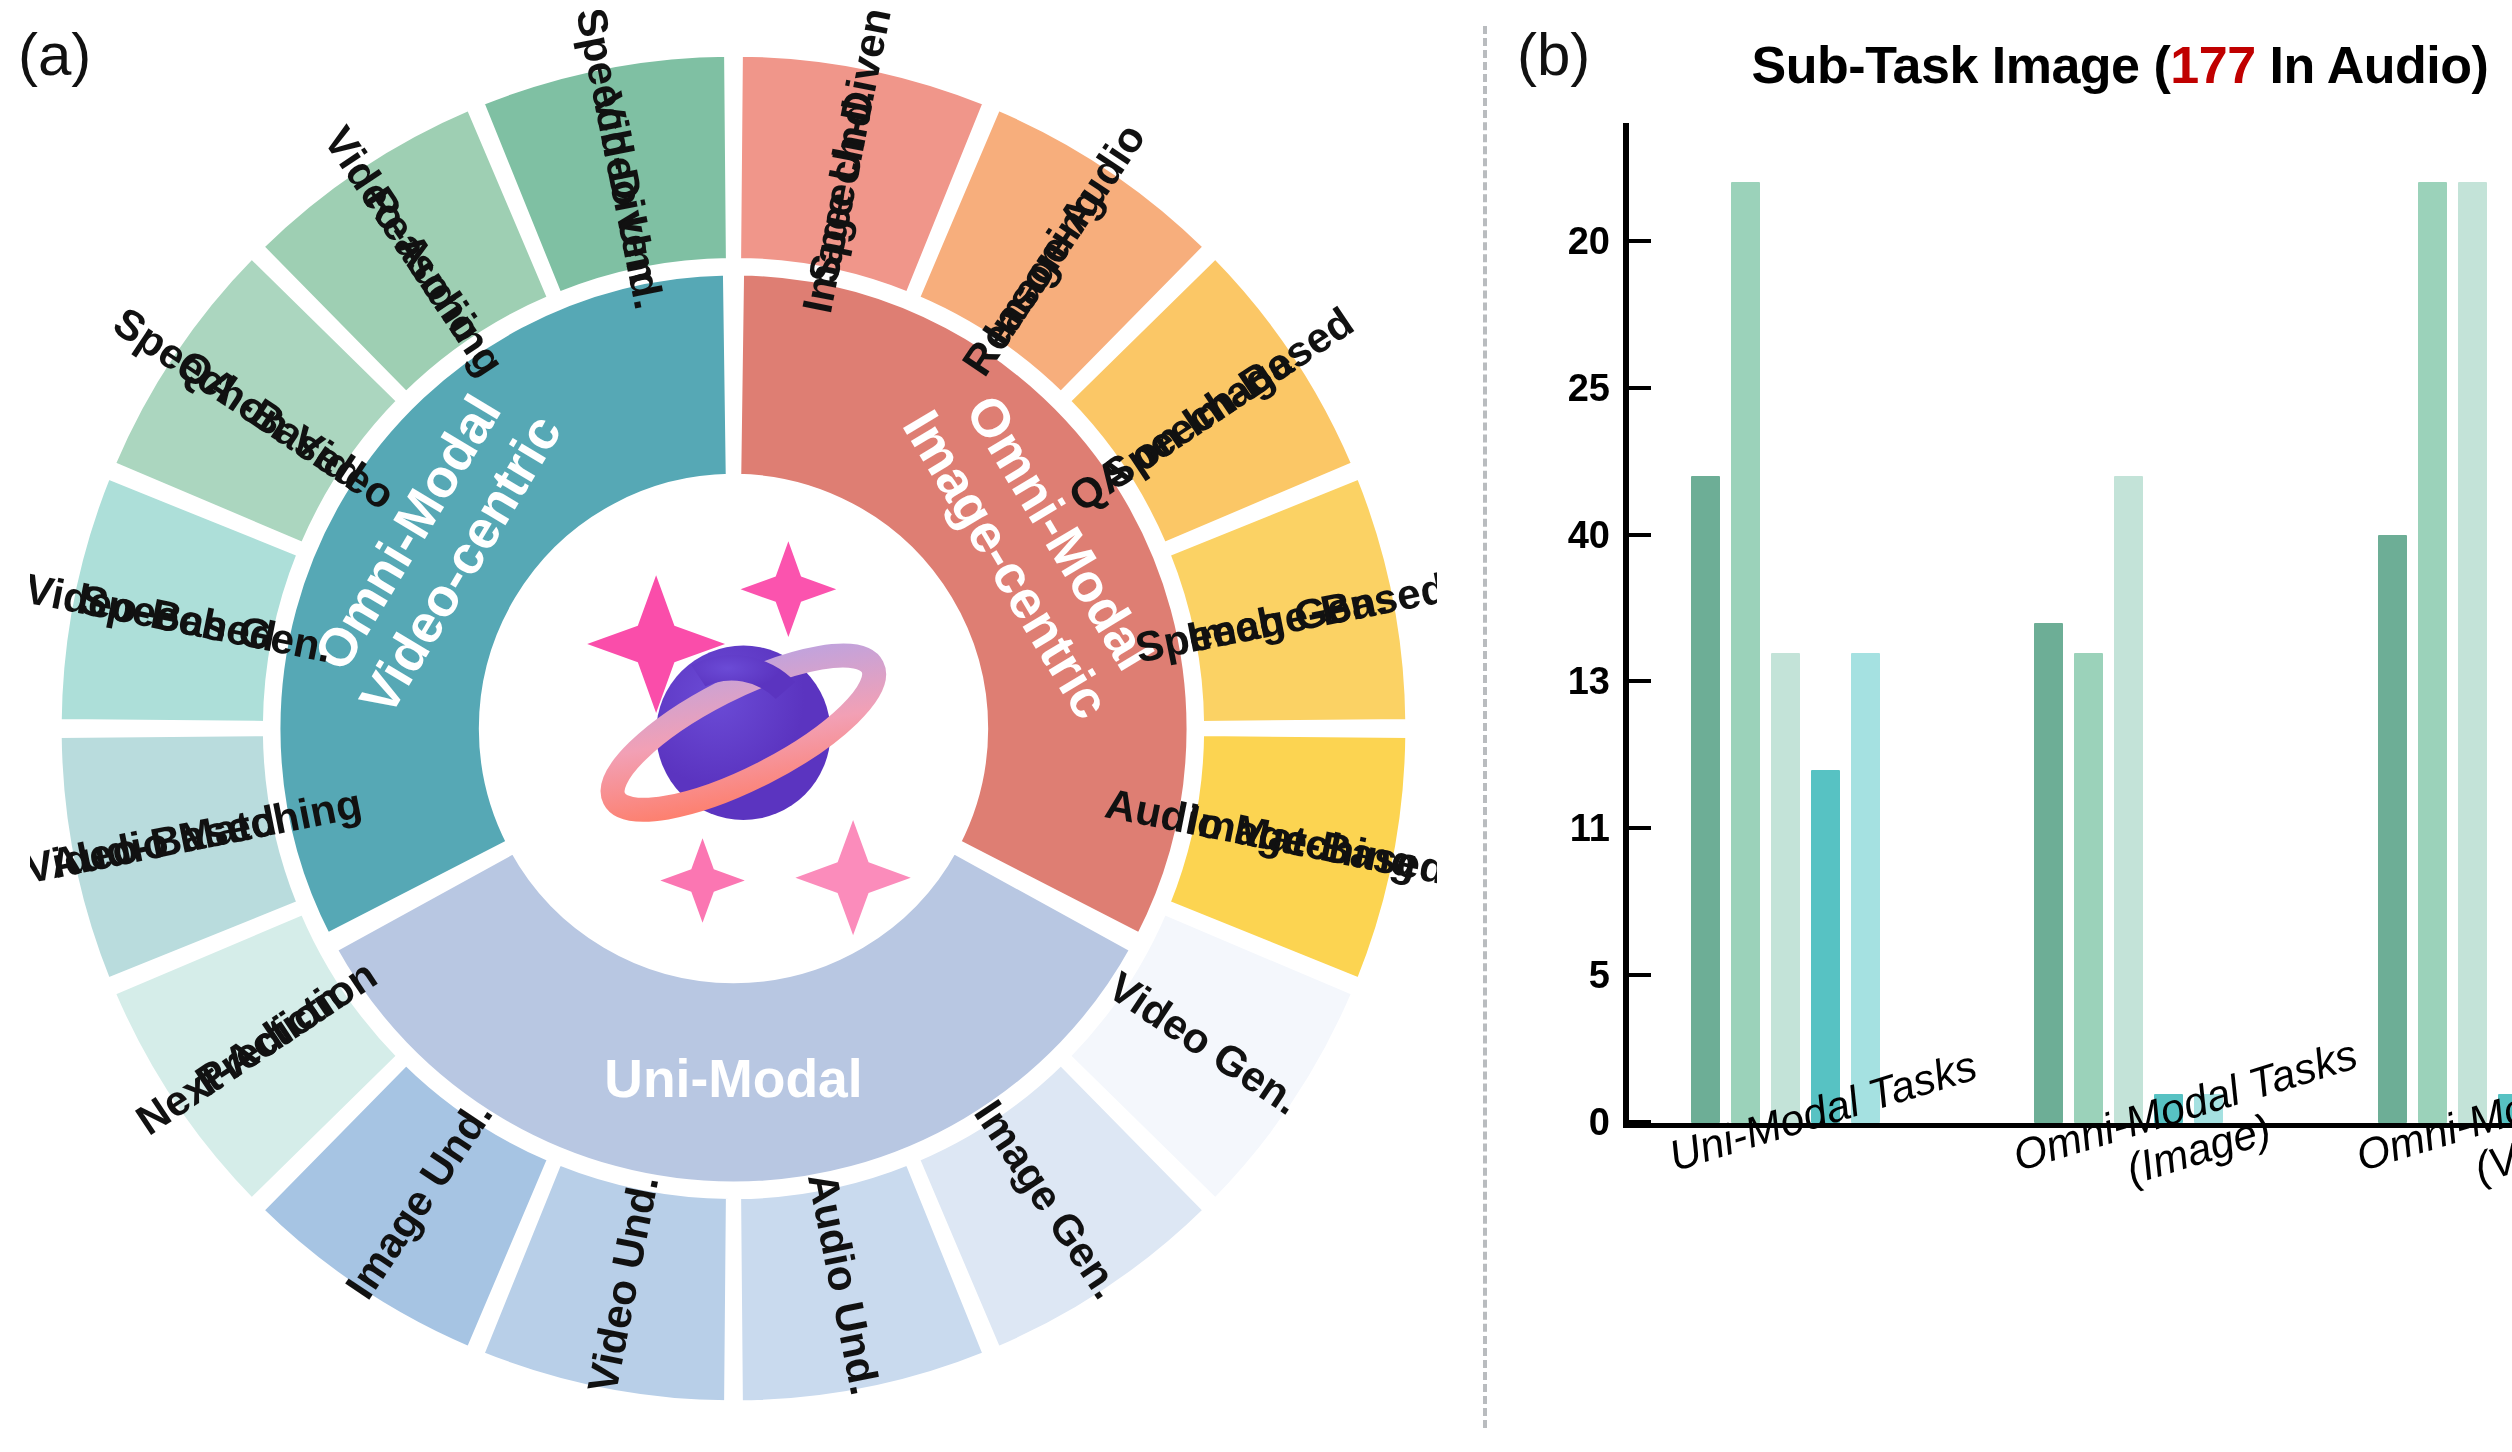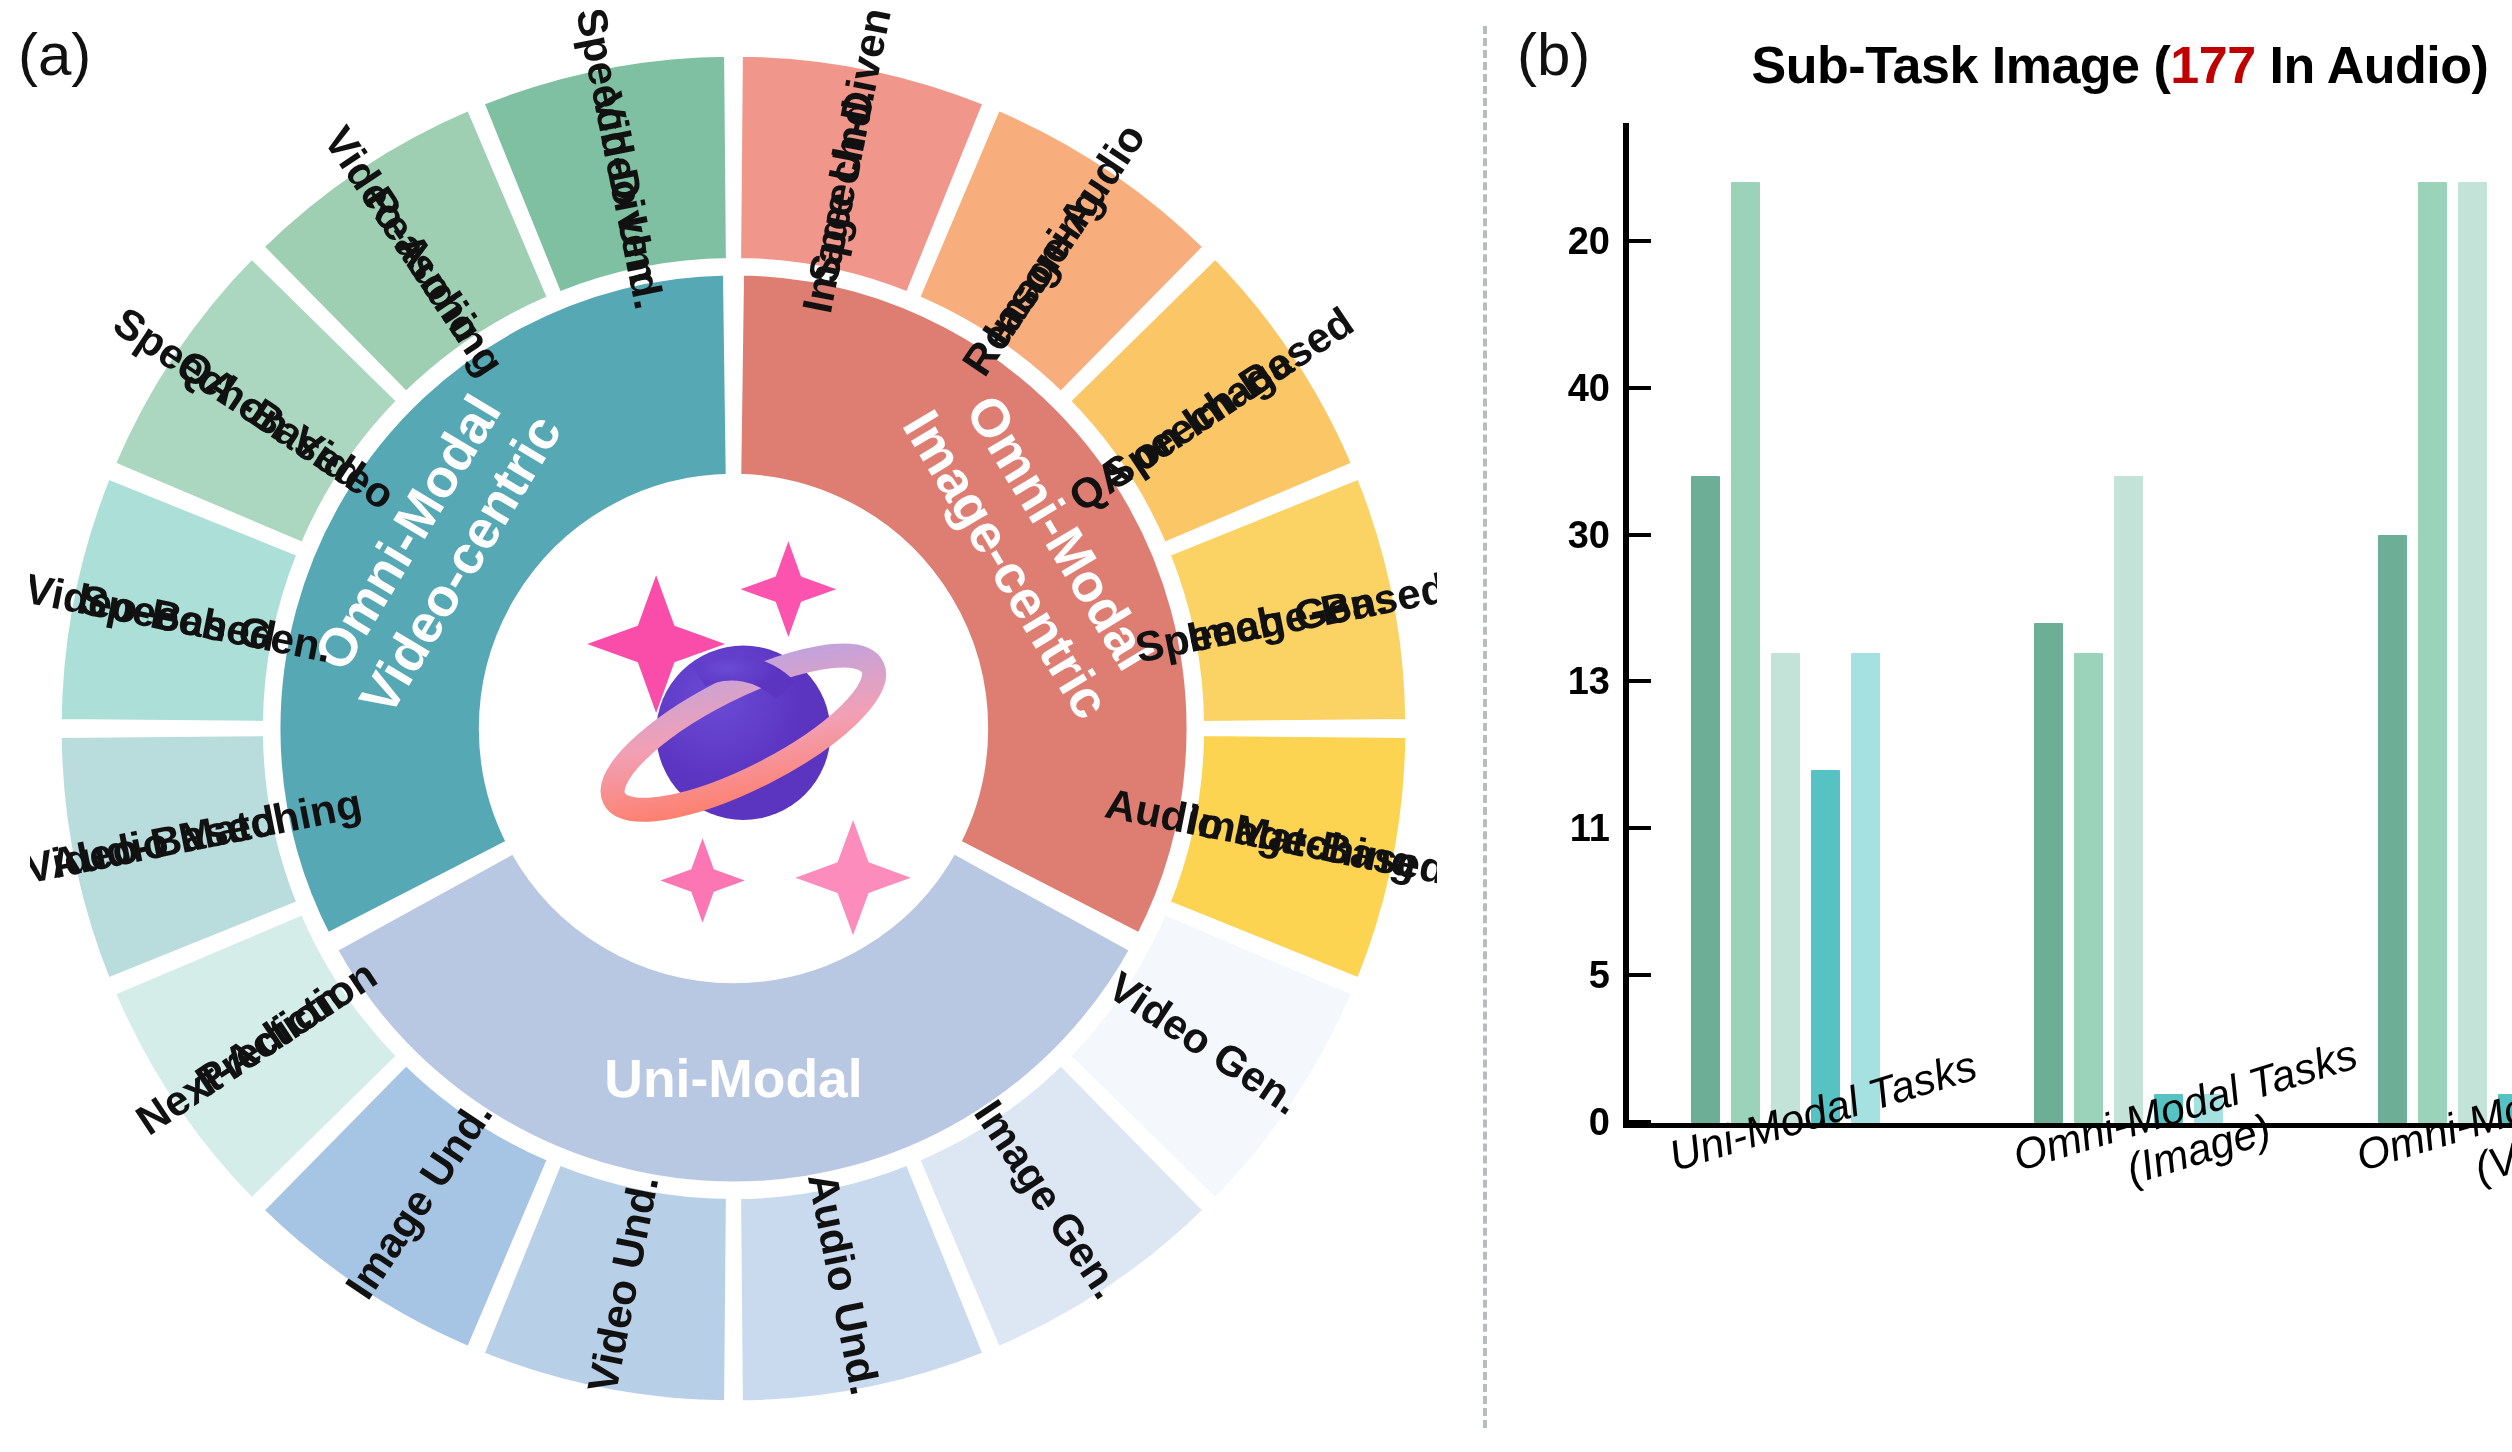--- a/index.html
+++ b/index.html
@@ -206,25 +206,25 @@
             <div class="tick-row" style="top: 705px;">
               <div class="tick" style="top: -2px;"></div>
               <div class="tick-label">11</div>
             </div>
             <div class="tick-row" style="top: 558px;">
               <div class="tick" style="top: -2px;"></div>
               <div class="tick-label">13</div>
             </div>
             <div class="tick-row" style="top: 412px;">
               <div class="tick" style="top: -2px;"></div>
-              <div class="tick-label">30</div>
+              <div class="tick-label">40</div>
             </div>
             <div class="tick-row" style="top: 265px;">
               <div class="tick" style="top: -2px;"></div>
-              <div class="tick-label">40</div>
+              <div class="tick-label">25</div>
             </div>
             <div class="tick-row" style="top: 118px;">
               <div class="tick" style="top: -2px;"></div>
               <div class="tick-label">20</div>
             </div>
           </div>
         <div class="bars">
             <div class="bar-group" style="left: 57px; width: 239px;">
               <div class="bar" title="22" style="left: 5.6px; width: 29px; height: 647px; background: rgb(109, 174, 150);"></div>
               <div class="bar" title="32" style="left: 45px; width: 29px; height: 941px; background: rgb(155, 210, 186);"></div>

